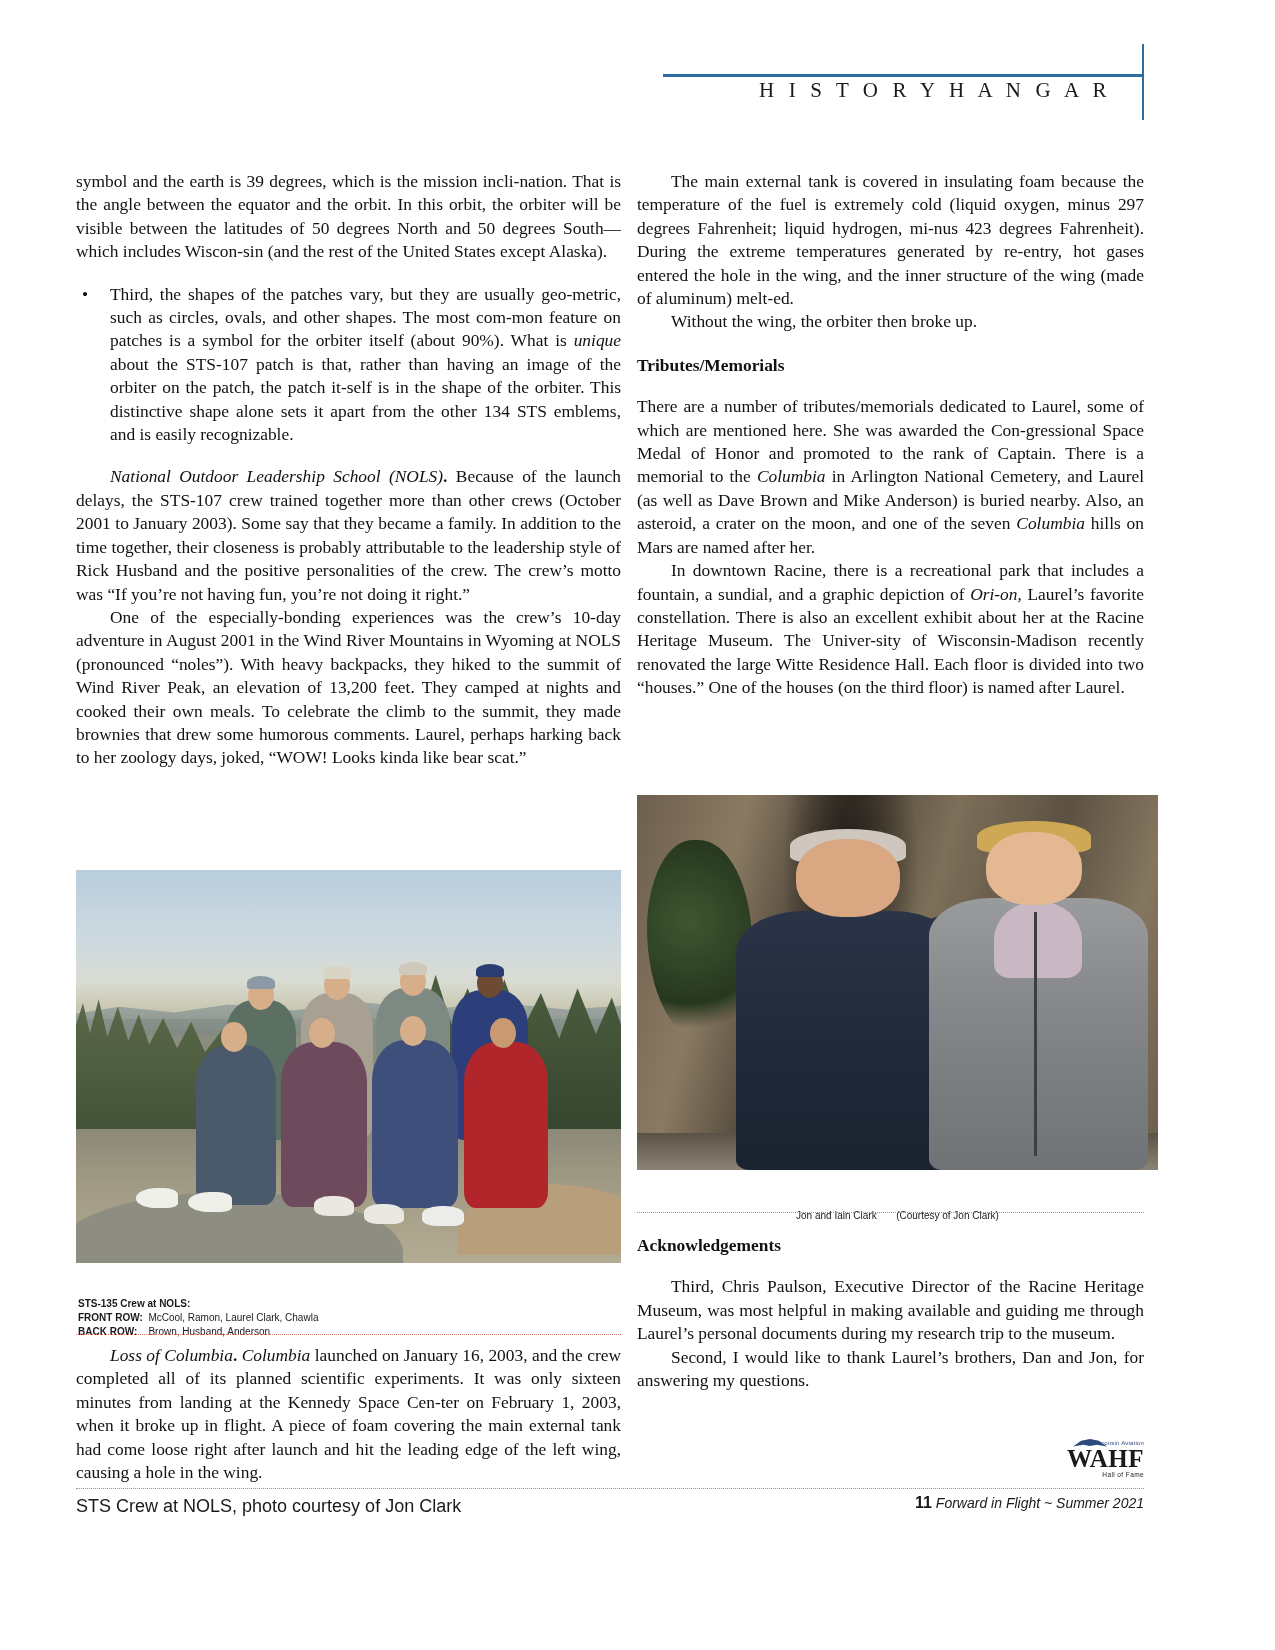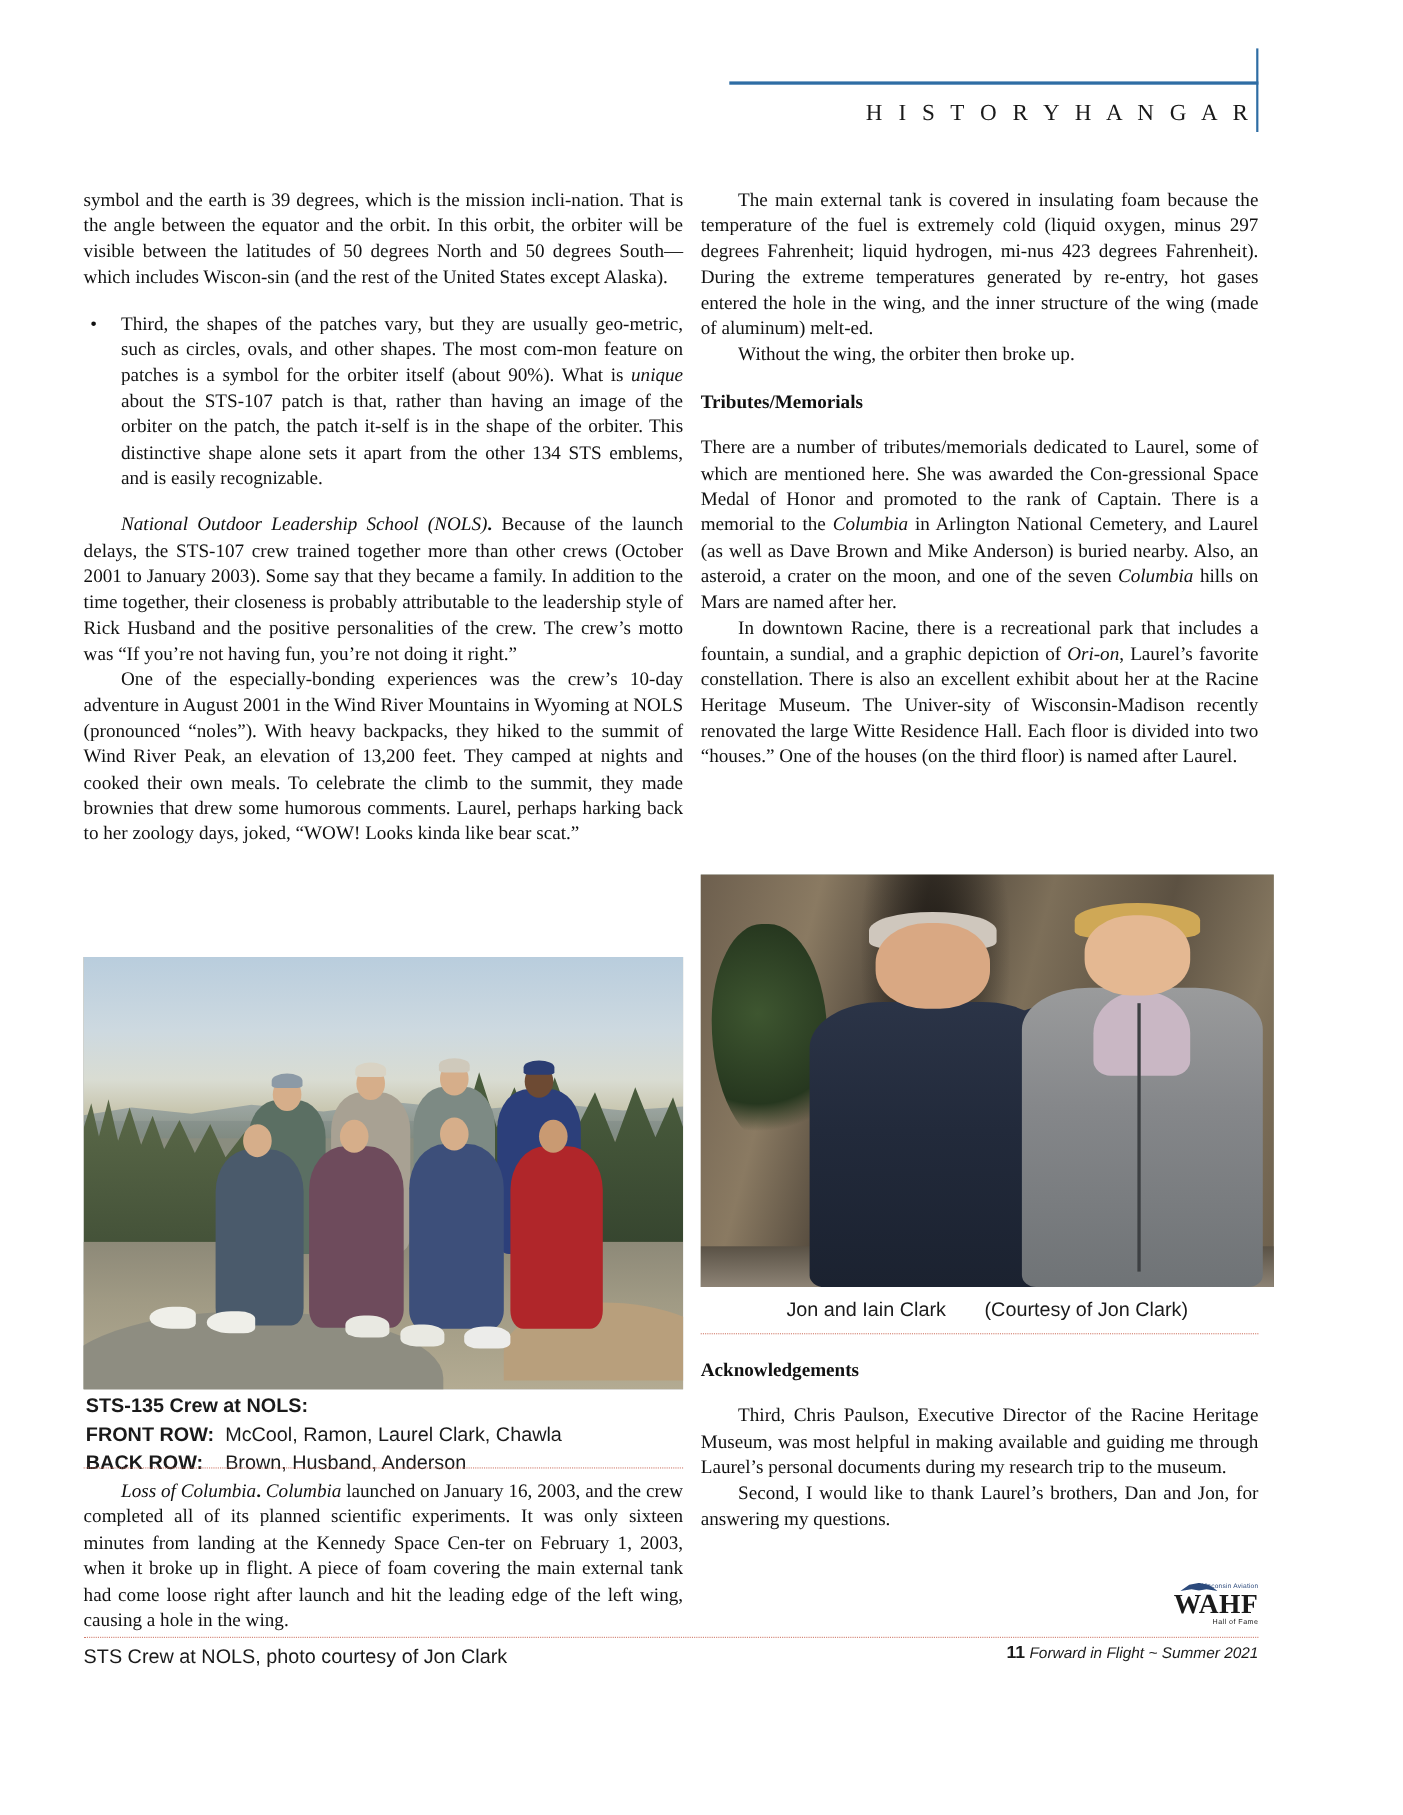--- a/index.html
+++ b/index.html
@@ -30,27 +30,26 @@
     background: #2e6da4;
   }
   .header-rule-v {
     position: absolute;
     left: 1142px; top: 44px;
     width: 2px; height: 76px;
     background: #2e6da4;
   }
   .header-title {
     position: absolute;
-    right: 136px; top: 78px;
+    right: 164px; top: 78px;
     font-family: "Liberation Serif", "DejaVu Serif", serif;
     font-size: 21px;
     letter-spacing: 4.6px;
     color: #1a1a1a;
     white-space: nowrap;
-    margin-top: 12px;
   }
 
   
   .col {
     position: absolute;
     top: 170px;
     width: 545px;
     font-size: 17.4px;
     line-height: 1.345;
     text-align: justify;
@@ -219,23 +218,24 @@
   .man-right .shirt {
     position:absolute; left:30%; top:23%; width:40%; height:22%;
     background:#c9b7c4;
     border-radius: 50% 50% 18% 18%;
   }
 
   
   .caption-sans {
     position: absolute;
     font-family: "Liberation Sans", "DejaVu Sans", sans-serif;
-    font-size: 18px;
+    font-size: 10px;
     color: #1a1a1a;
     line-height: 1.42;
+    margin-top: 31px;
   }
   .cap-bold { font-weight: bold; }
   .dotted-rule {
     position: absolute;
     border-top: 1px dotted #d07a6a;
     height: 0;
   }
 
   
   .footer-rule {

